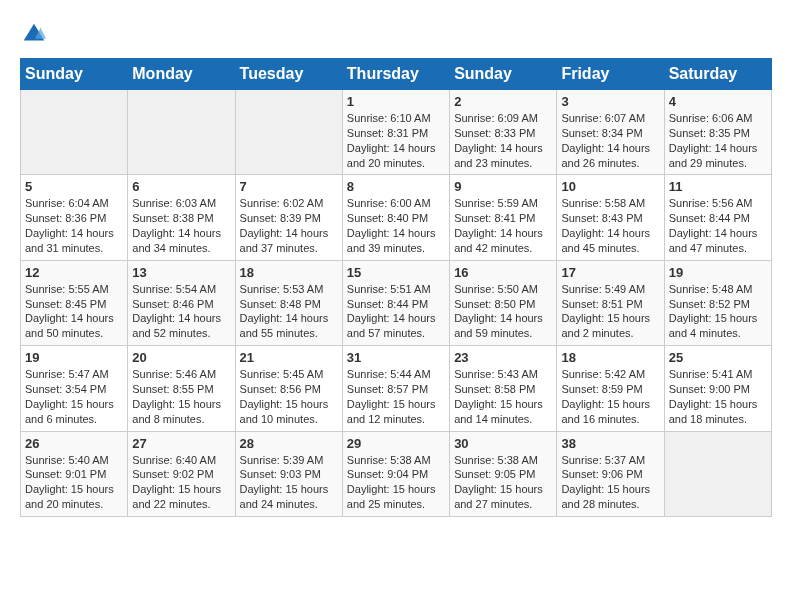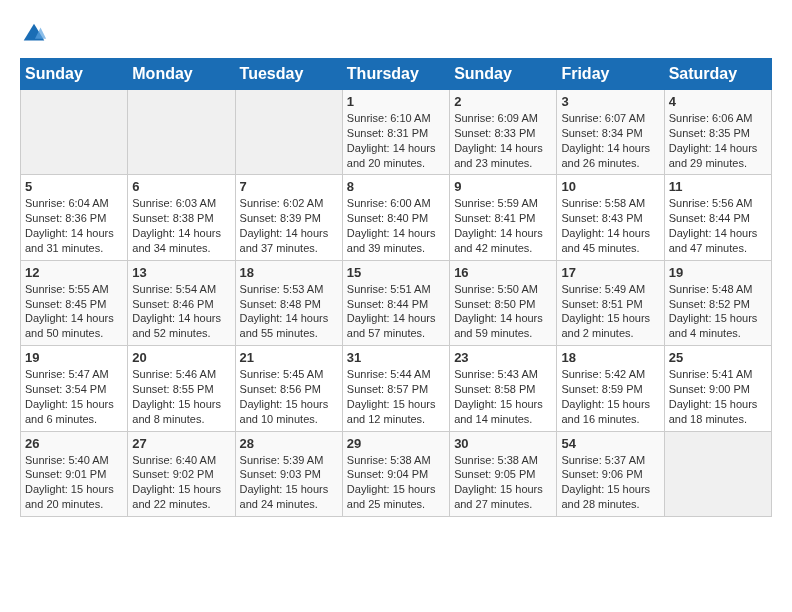--- a/index.html
+++ b/index.html
@@ -344,21 +344,21 @@
 and 25 minutes.</div>
         </td>
         <td>
           <span class="day-num">30</span>
           <div class="day-info">Sunrise: 5:38 AM
 Sunset: 9:05 PM
 Daylight: 15 hours
 and 27 minutes.</div>
         </td>
         <td>
-          <span class="day-num">54</span>
+          <span class="day-num">38</span>
           <div class="day-info">Sunrise: 5:37 AM
 Sunset: 9:06 PM
 Daylight: 15 hours
 and 28 minutes.</div>
         </td>
         <td class="empty"></td>
       </tr>
     </tbody>
 </table>
 

